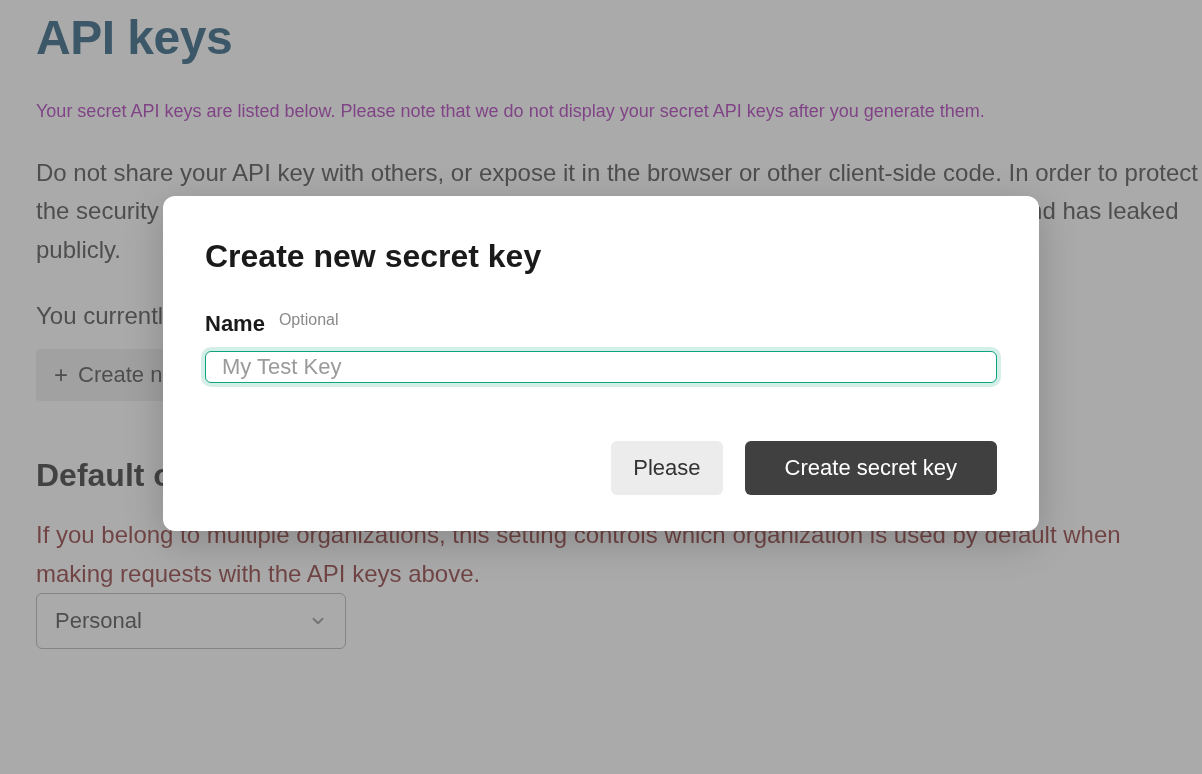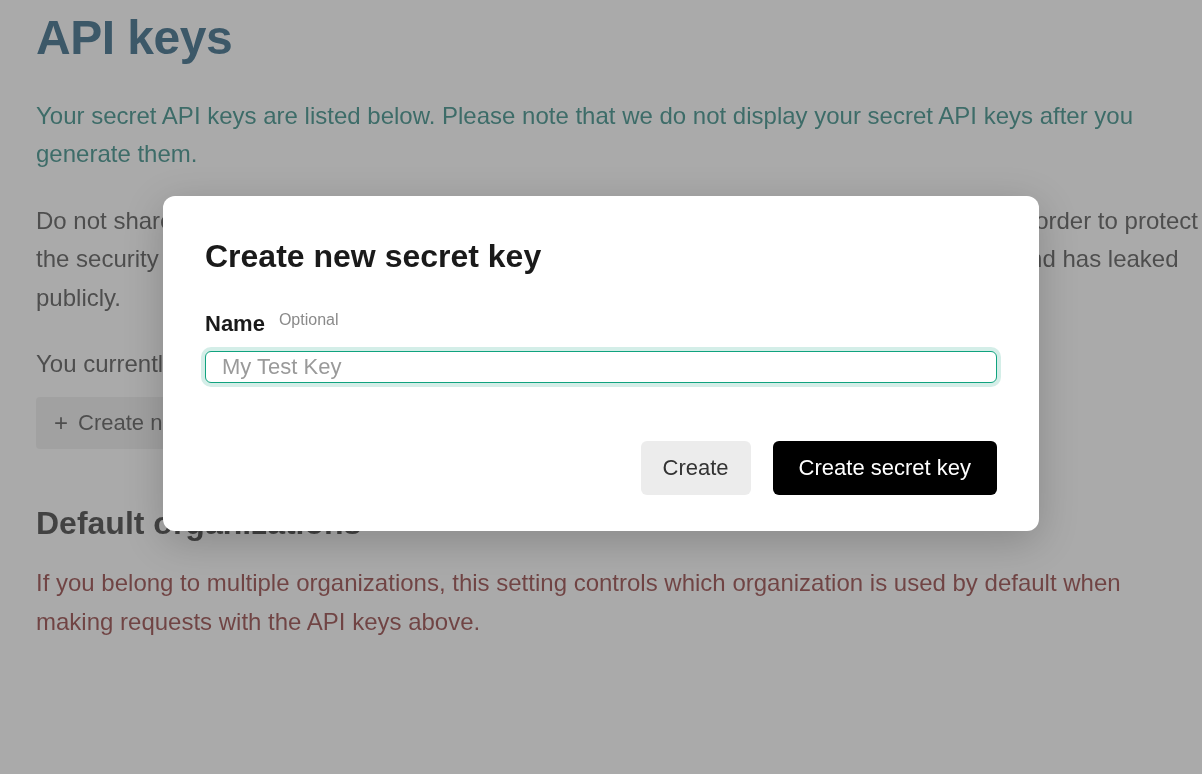--- a/index.html
+++ b/index.html
@@ -19,22 +19,22 @@
       padding: 10px 0 0 36px;
     }
     .page-title {
       font-size: 48px;
       font-weight: 700;
       color: #0c4a6e;
       margin-bottom: 32px;
       letter-spacing: -0.5px;
     }
     .page-desc {
-      font-size: 24px;
-      color: #0f766e;
+      font-size: 18px;
+      color: #a21caf;
       line-height: 1.6;
       margin-bottom: 28px;
     }
     .page-desc-2 {
       font-size: 24px;
       color: #333;
       line-height: 1.6;
       margin-bottom: 28px;
     }
     .page-desc-3 {
@@ -146,51 +146,57 @@
     .btn-secondary {
       background: #ececec;
       border: none;
       padding: 14px 22px;
       font-size: 22px;
       color: #333;
       border-radius: 6px;
       cursor: pointer;
     }
     .btn-primary {
-      background: #000000;
+      background: #404040;
       border: none;
-      padding: 14px 26px;
+      padding: 14px 40px;
       font-size: 22px;
       color: #fff;
       border-radius: 6px;
       cursor: pointer;
     }
   </style>
 </head>
 <body>
 
 <div class="page-content">
   <h1 class="page-title">API keys</h1>
   <p class="page-desc">Your secret API keys are listed below. Please note that we do not display your secret API keys after you generate them.</p>
   <p class="page-desc-2">Do not share your API key with others, or expose it in the browser or other client-side code. In order to protect the security of your account, OpenAI may also automatically rotate any API key that we've found has leaked publicly.</p>
   <p class="page-desc-3">You currently do not have any API keys. Please create one below.</p>
   <button class="create-btn-bg">
     <span class="plus">+</span>
     <span>Create new secret key</span>
   </button>
   <h2 class="section-title">Default organizations</h2>
   <p class="org-desc">If you belong to multiple organizations, this setting controls which organization is used by default when making requests with the API keys above.</p>
+  <div class="select-wrap">
+    <span>Personal</span>
+    <svg class="chevron" viewBox="0 0 24 24" fill="none" stroke="#888" stroke-width="2.5" stroke-linecap="round" stroke-linejoin="round">
+      <polyline points="6 9 12 15 18 9"></polyline>
+    </svg>
+  </div>
 </div>
 
 <div class="overlay">
   <div class="modal">
     <h2 class="modal-title">Create new secret key</h2>
     <div class="field-label-row">
       <span class="field-label">Name</span>
       <span class="field-hint">Optional</span>
     </div>
     <input type="text" class="text-input" placeholder="My Test Key" style="">
     <div class="modal-actions">
-      <button class="btn-secondary">Create</button>
+      <button class="btn-secondary">Please</button>
       <button class="btn-primary">Create secret key</button>
     </div>
   </div>
 </div>
 
 </body></html>

